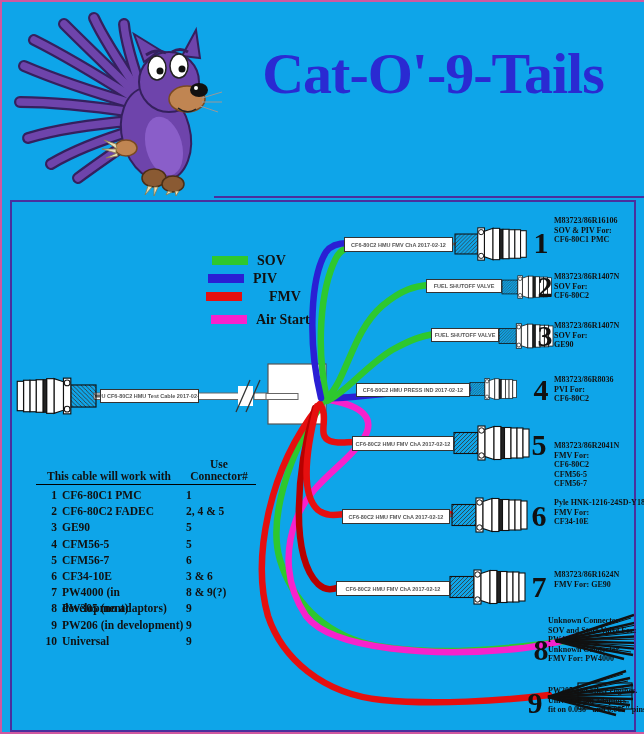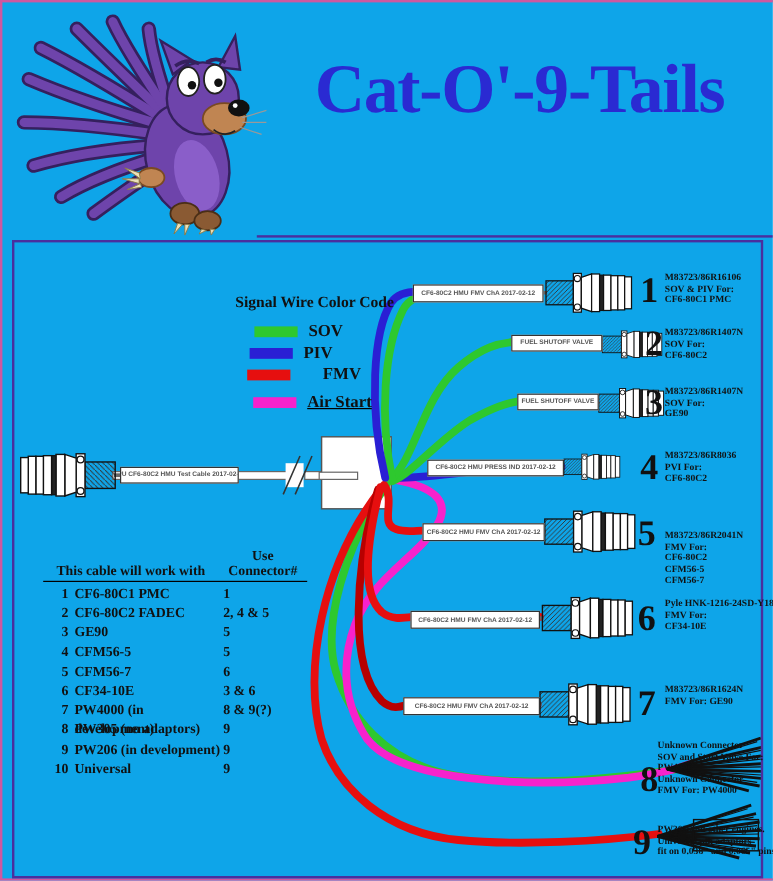--- a/index.html
+++ b/index.html
@@ -200,34 +200,33 @@
     <g transform="translate(556,641)">
         <use href="#fan"></use>
       </g>
     <g transform="translate(548,697)">
       <use href="#fan"></use>
       <rect x="30" y="-14" width="54" height="26" fill="none" stroke="#111" stroke-width="1.2"></rect>
     </g>
   </svg>
 
   <div class="abs" style="left:196px;top:244px;">
-    <div class="legend-title">Signal Wire Color Code</div>
     <div class="legend-item" style="margin:10px 0 0 16px;">
       <span class="swatch" style="background-color: rgb(46, 200, 46);"></span>
       <span class="legend-label">SOV</span>
     </div>
     <div class="legend-item" style="margin:5px 0 0 12px;">
       <span class="swatch" style="background-color: rgb(42, 31, 212);"></span>
       <span class="legend-label">PIV</span>
     </div>
     <div class="legend-item" style="margin:5px 0 0 10px;gap:18px;">
       <span class="swatch" style="background-color: rgb(230, 15, 15);"></span>
       <span class="legend-label">FMV</span>
     </div>
-    <div class="legend-item" style="margin:10px 0 0 15px;text-decoration:underline;">
+    <div class="legend-item" style="margin:10px 0 0 15px;">
       <span class="swatch" style="background-color: rgb(247, 34, 204);"></span>
       <span class="legend-label">Air Start</span>
     </div>
   </div>
 
   <div class="abs sleeve" style="left:100px;top:389px;width:97px;height:12px;">EPU CF6-80C2 HMU Test Cable 2017-02-12</div>
   <div class="abs sleeve" style="left:344px;top:237px;width:107px;height:13px;">CF6-80C2 HMU FMV ChA 2017-02-12</div>
   <div class="abs sleeve" style="left:426px;top:279px;width:74px;height:12px;">FUEL SHUTOFF VALVE</div>
   <div class="abs sleeve" style="left:431px;top:328px;width:66px;height:12px;">FUEL SHUTOFF VALVE</div>
   <div class="abs sleeve" style="left:356px;top:383px;width:112px;height:12px;">CF6-80C2 HMU PRESS IND 2017-02-12</div>
@@ -238,21 +237,21 @@
   <div class="abs num" style="left:528px;top:226px;">1</div>
   <div class="abs num" style="left:532px;top:270px;">2</div>
   <div class="abs num" style="left:532px;top:319px;">3</div>
   <div class="abs num" style="left:528px;top:373px;">4</div>
   <div class="abs num" style="left:526px;top:428px;">5</div>
   <div class="abs num" style="left:526px;top:499px;">6</div>
   <div class="abs num" style="left:526px;top:570px;">7</div>
   <div class="abs num" style="left:528px;top:633px;">8</div>
   <div class="abs num" style="left:522px;top:686px;">9</div>
 
-  <div class="abs lbl" style="left:554px;top:226px;">
+  <div class="abs lbl" style="left:554px;top:216px;">
     <div>M83723/86R16106</div>
     <div>SOV &amp; PIV For:</div>
     <div>CF6-80C1 PMC</div>
   </div>
   <div class="abs lbl" style="left:554px;top:272px;">
     <div>M83723/86R1407N</div>
     <div>SOV For:</div>
     <div>CF6-80C2</div>
   </div>
   <div class="abs lbl" style="left:554px;top:321px;">

